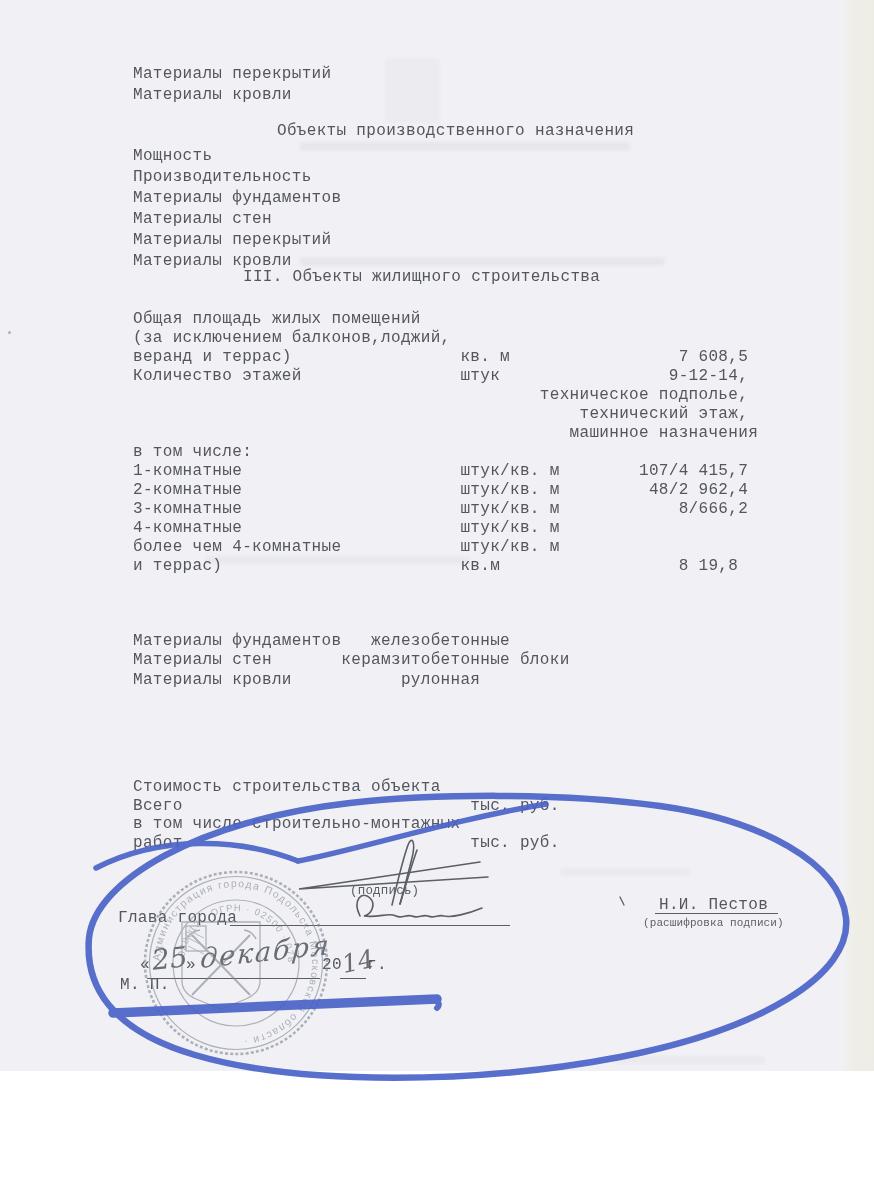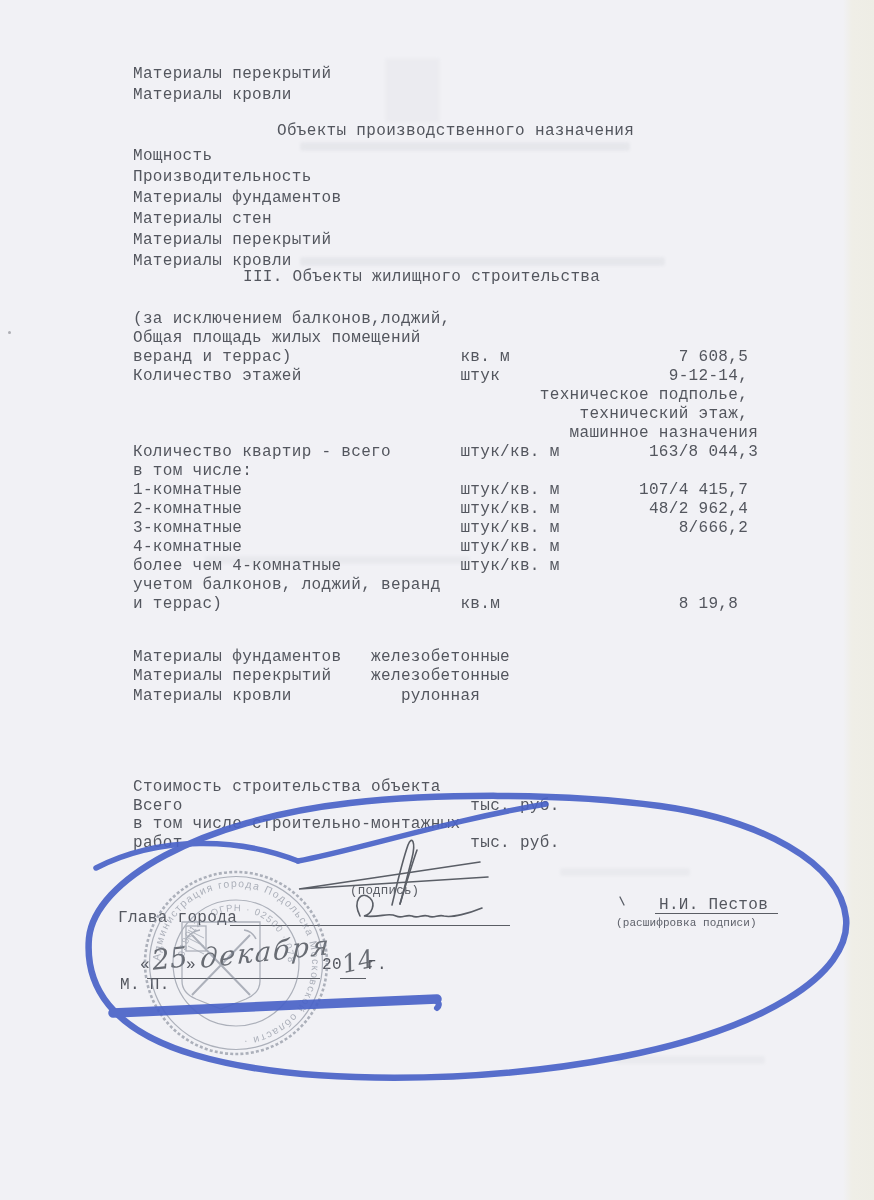--- a/index.html
+++ b/index.html
@@ -1,18 +1,18 @@
 <!DOCTYPE html>
 <html><head>
 <meta charset="utf-8">
 <style>
   html,body{margin:0;padding:0;}
   body{width:874px;height:1200px;overflow:hidden;}
   .page{
-    position:relative;width:874px;height:1200px;
+    position:relative;width:874px;height:1071px;
     background:linear-gradient(90deg,#f1f1f5 0px,#f1f1f5 843px,#efeee7 852px,#eeede5 874px);
     font-family:"Liberation Mono","DejaVu Sans Mono",monospace;
     color:#51545c;
   }
   .block{position:absolute;font-size:16px;letter-spacing:0.32px;color:#53565e;}
   .block .tl{white-space:pre;}
   .heading{position:absolute;font-size:16px;letter-spacing:0.32px;white-space:pre;color:#53565e;}
   .typed{position:absolute;font-size:16px;letter-spacing:0.32px;white-space:pre;color:#54575f;}
   .small-typed{position:absolute;font-size:12.5px;letter-spacing:0.2px;white-space:pre;color:#5a5d65;}
   .tiny-typed{position:absolute;font-size:11px;letter-spacing:0.1px;white-space:pre;color:#5e616a;}
@@ -51,59 +51,57 @@
       <div class="tl">Производительность</div>
       <div class="tl">Материалы фундаментов</div>
       <div class="tl">Материалы стен</div>
       <div class="tl">Материалы перекрытий</div>
       <div class="tl">Материалы кровли</div>
     </div>
 
   <div class="heading" style="left:243px;top:268px">III. Объекты жилищного строительства</div>
 
   <div class="block" style="left:133px;top:310px;line-height:19px">
+      <div class="tl">Общая площадь жилых помещений</div>
       <div class="tl">(за исключением балконов,лоджий,</div>
-      <div class="tl">Общая площадь жилых помещений</div>
       <div class="tl">веранд и террас)                 кв. м                 7 608,5</div>
       <div class="tl">Количество этажей                штук                 9-12-14,</div>
       <div class="tl">                                         техническое подполье,</div>
       <div class="tl">                                             технический этаж,</div>
       <div class="tl">                                            машинное назначения</div>
-      <div class="tl">Количество квартир - всего       штук/кв. м         163/8 044,3</div>
       <div class="tl">в том числе:</div>
       <div class="tl">1-комнатные                      штук/кв. м        107/4 415,7</div>
       <div class="tl">2-комнатные                      штук/кв. м         48/2 962,4</div>
       <div class="tl">3-комнатные                      штук/кв. м            8/666,2</div>
       <div class="tl">4-комнатные                      штук/кв. м</div>
       <div class="tl">более чем 4-комнатные            штук/кв. м</div>
-      <div class="tl">учетом балконов, лоджий, веранд</div>
       <div class="tl">и террас)                        кв.м                  8 19,8</div>
     </div>
 
-  <div class="block" style="left:133px;top:648px;line-height:19.3px">
+  <div class="block" style="left:133px;top:632px;line-height:19.3px">
       <div class="tl">Материалы фундаментов   железобетонные</div>
-      <div class="tl">Материалы перекрытий    железобетонные</div>
+      <div class="tl">Материалы стен       керамзитобетонные блоки</div>
       <div class="tl">Материалы кровли           рулонная</div>
     </div>
 
 
   <div class="block" style="left:133px;top:778px;line-height:18.7px">
       <div class="tl">Стоимость строительства объекта</div>
       <div class="tl">Всего                             тыс. руб.</div>
       <div class="tl">в том числе строительно-монтажных</div>
       <div class="tl">работ                             тыс. руб.</div>
     </div>
 
   <div class="typed" style="left:118px;top:909px">Глава города</div>
   <div class="uline" style="left:230px;top:925px;width:280px"></div>
   <div class="small-typed" style="left:350px;top:884px">(подпись)</div>
 
   <div class="typed" style="left:659px;top:896px">Н.И. Пестов</div>
   <div class="uline" style="left:655px;top:913px;width:123px"></div>
-  <div class="tiny-typed" style="left:616px;top:917px">(расшифровка подписи)</div>
+  <div class="tiny-typed" style="left:643px;top:917px">(расшифровка подписи)</div>
 
   <div class="typed" style="left:140px;top:956px">«</div>
   <div class="hand" style="left:152px;top:942px;font-size:28px;transform:rotate(-6deg)">25</div>
   <div class="typed" style="left:186px;top:956px">»</div>
   <div class="hand" style="left:200px;top:936px;font-size:27px;letter-spacing:2px;transform:rotate(-6deg) skewX(-10deg)">декабря</div>
   <div class="typed" style="left:322px;top:956px">20</div>
   <div class="hand" style="left:342px;top:947px;font-size:25px;transform:rotate(-12deg)">14</div>
   <div class="typed" style="left:367px;top:956px">г.</div>
   <div class="uline" style="left:147px;top:978px;width:173px"></div>
   <div class="uline" style="left:340px;top:978px;width:26px"></div>

